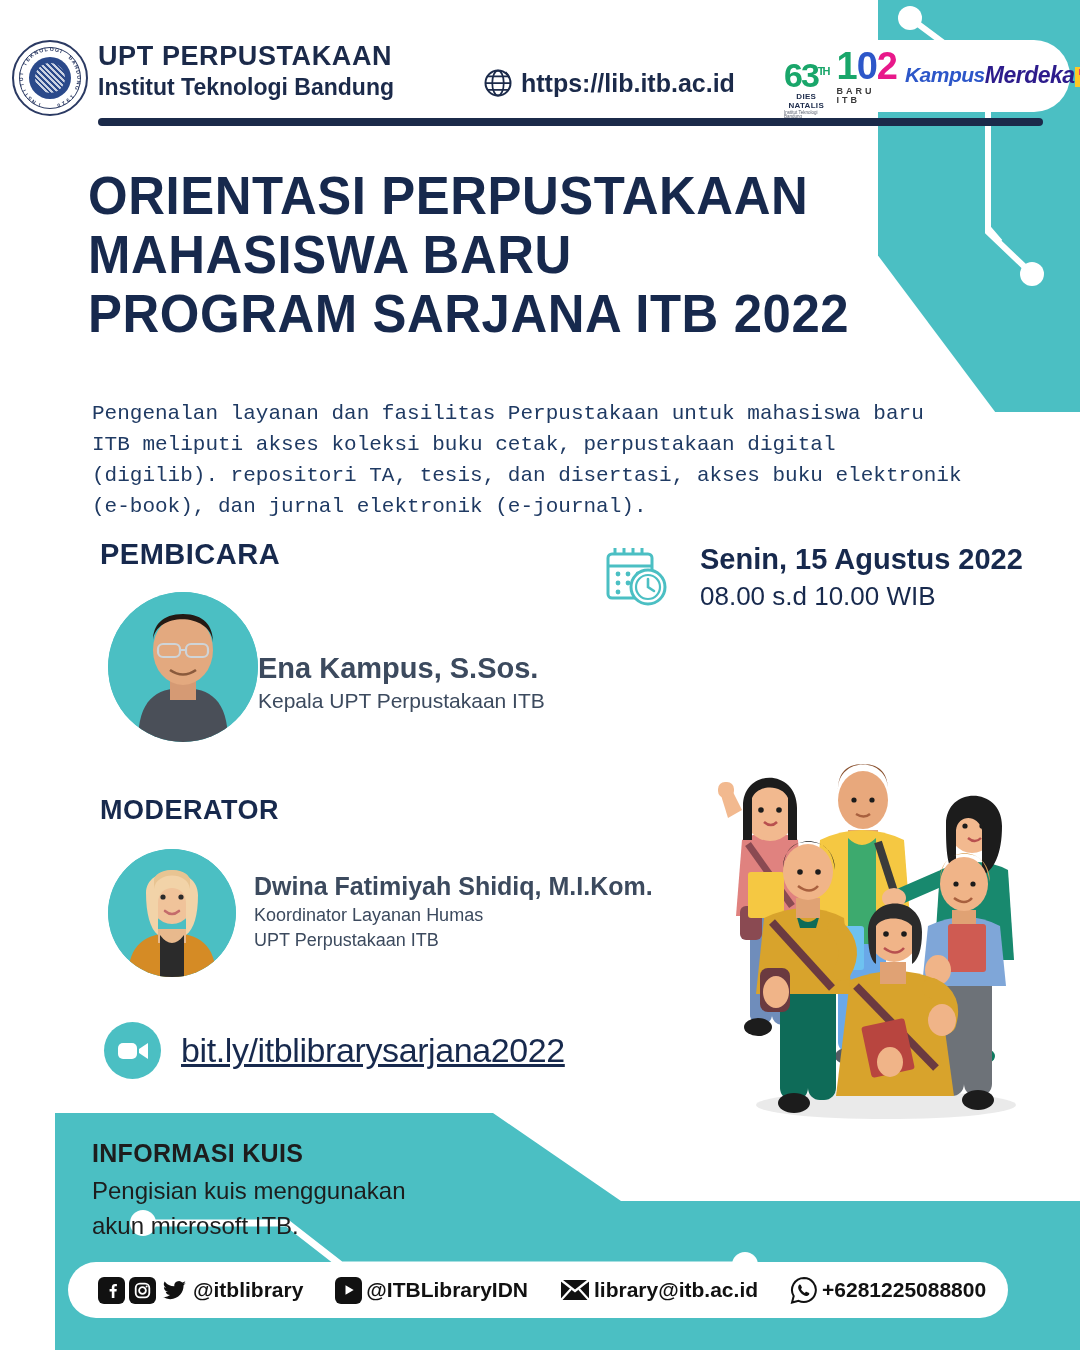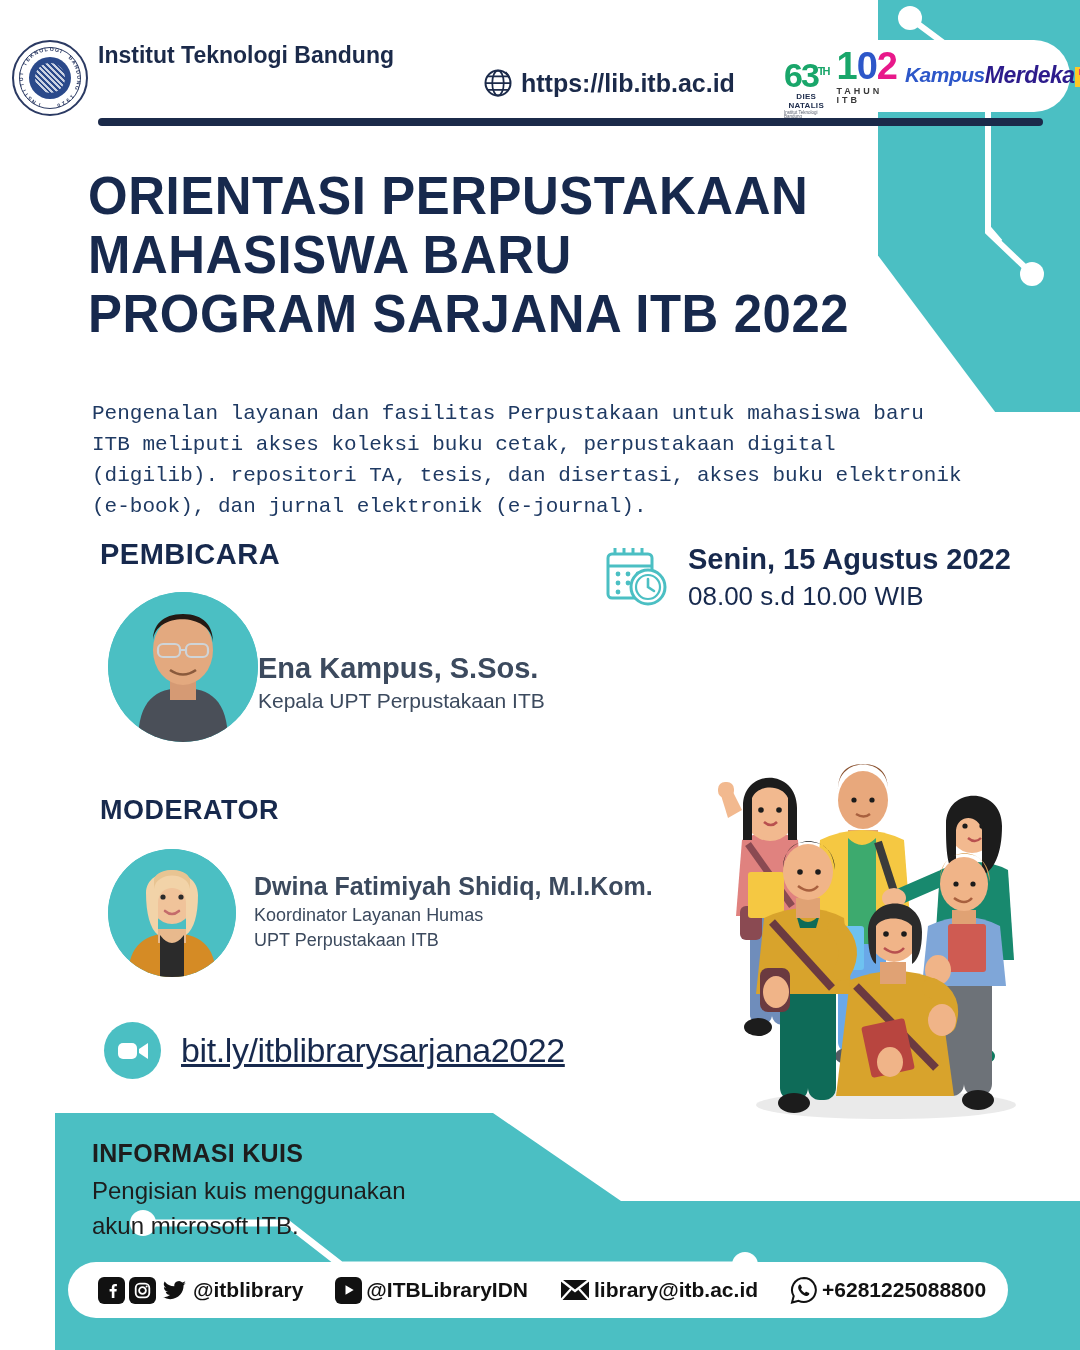--- a/index.html
+++ b/index.html
@@ -64,21 +64,21 @@
 
   .person-txt{position:absolute;}
   #speaker-txt{left:258px;top:650px;}
   #speaker-txt .nm{font-size:29px;font-weight:bold;color:#3c4a5e;line-height:36px;}
   #speaker-txt .rl{font-size:21px;color:#3c4a5e;line-height:30px;}
   #moderator-txt{left:248px;top:870px;margin-left:6px;}
   #moderator-txt .nm{font-size:25px;font-weight:bold;color:#3c4a5e;line-height:33px;}
   #moderator-txt .rl{font-size:18px;color:#3c4a5e;line-height:25px;}
 
   
-  .dt{position:absolute;left:600px;top:540px;display:flex;gap:16px;align-items:flex-start;}
+  .dt{position:absolute;left:600px;top:540px;display:flex;gap:28px;align-items:flex-start;}
   .dt .txt .d1{font-size:29px;font-weight:bold;color:#17294d;line-height:38px;}
   .dt .txt .d2{font-size:26px;color:#17294d;line-height:36px;}
 
   
   .zoomrow{position:absolute;left:104px;top:1022px;display:flex;align-items:center;gap:20px;}
   .zoom-ic{width:57px;height:57px;border-radius:50%;background:#4BBFC3;display:flex;align-items:center;justify-content:center;}
   .zoomrow .lnk{font-size:34px;color:#17294d;text-decoration:underline;letter-spacing:-.4px;}
 
   
   .quiz{position:absolute;left:92px;top:1133px;color:#1d1d1d;}
@@ -139,20 +139,21 @@
           <span style="transform: rotate(95.4839deg) translate(0px, -32px);">N</span>
           <span style="transform: rotate(106.129deg) translate(0px, -32px);">G</span>
           <span style="transform: rotate(116.774deg) translate(0px, -32px);"> </span>
           <span style="transform: rotate(127.419deg) translate(0px, -32px);">1</span>
           <span style="transform: rotate(138.065deg) translate(0px, -32px);">9</span>
           <span style="transform: rotate(148.71deg) translate(0px, -32px);">2</span>
           <span style="transform: rotate(159.355deg) translate(0px, -32px);">0</span>
         </div>
       </div>
     <div class="brand">
+      <div class="l1">UPT PERPUSTAKAAN</div>
       <div class="l2">Institut Teknologi Bandung</div>
     </div>
     <div class="weburl">
       <svg width="30" height="30" viewBox="0 0 24 24">
         <circle cx="12" cy="12" r="10" fill="none" stroke="#1b2a4a" stroke-width="1.6"></circle>
         <ellipse cx="12" cy="12" rx="4.6" ry="10" fill="none" stroke="#1b2a4a" stroke-width="1.4"></ellipse>
         <path d="M2 12h20M3.4 6.6h17.2M3.4 17.4h17.2" stroke="#1b2a4a" stroke-width="1.4" fill="none"></path>
         <path d="M18 3.4a10 10 0 0 1 3 4.6" stroke="#1b2a4a" stroke-width="1.6" fill="none"></path>
       </svg>
       <span>https://lib.itb.ac.id</span>
@@ -164,21 +165,21 @@
           <span>63</span><sup>TH</sup>
         </div>
         <div class="cap">DIES</div>
         <div class="cap">NATALIS</div>
         <div class="cap2">Institut Teknologi Bandung</div>
       </div>
       <div class="tahun">
         <div class="num">
           <span style="color:#19a66a">1</span><span style="color:#2d57c9">0</span><span style="color:#e8188a">2</span>
         </div>
-        <div class="cap">TAHUN ITB</div>
+        <div class="cap">BARU ITB</div>
       </div>
       <div class="km">
         <div class="k1">Kampus</div>
         <div class="k2">Merdeka</div>
         <div class="k3">INDONESIA KUIS</div>
       </div>
     </div>
     <div class="hrule"></div>
   </div>
 

